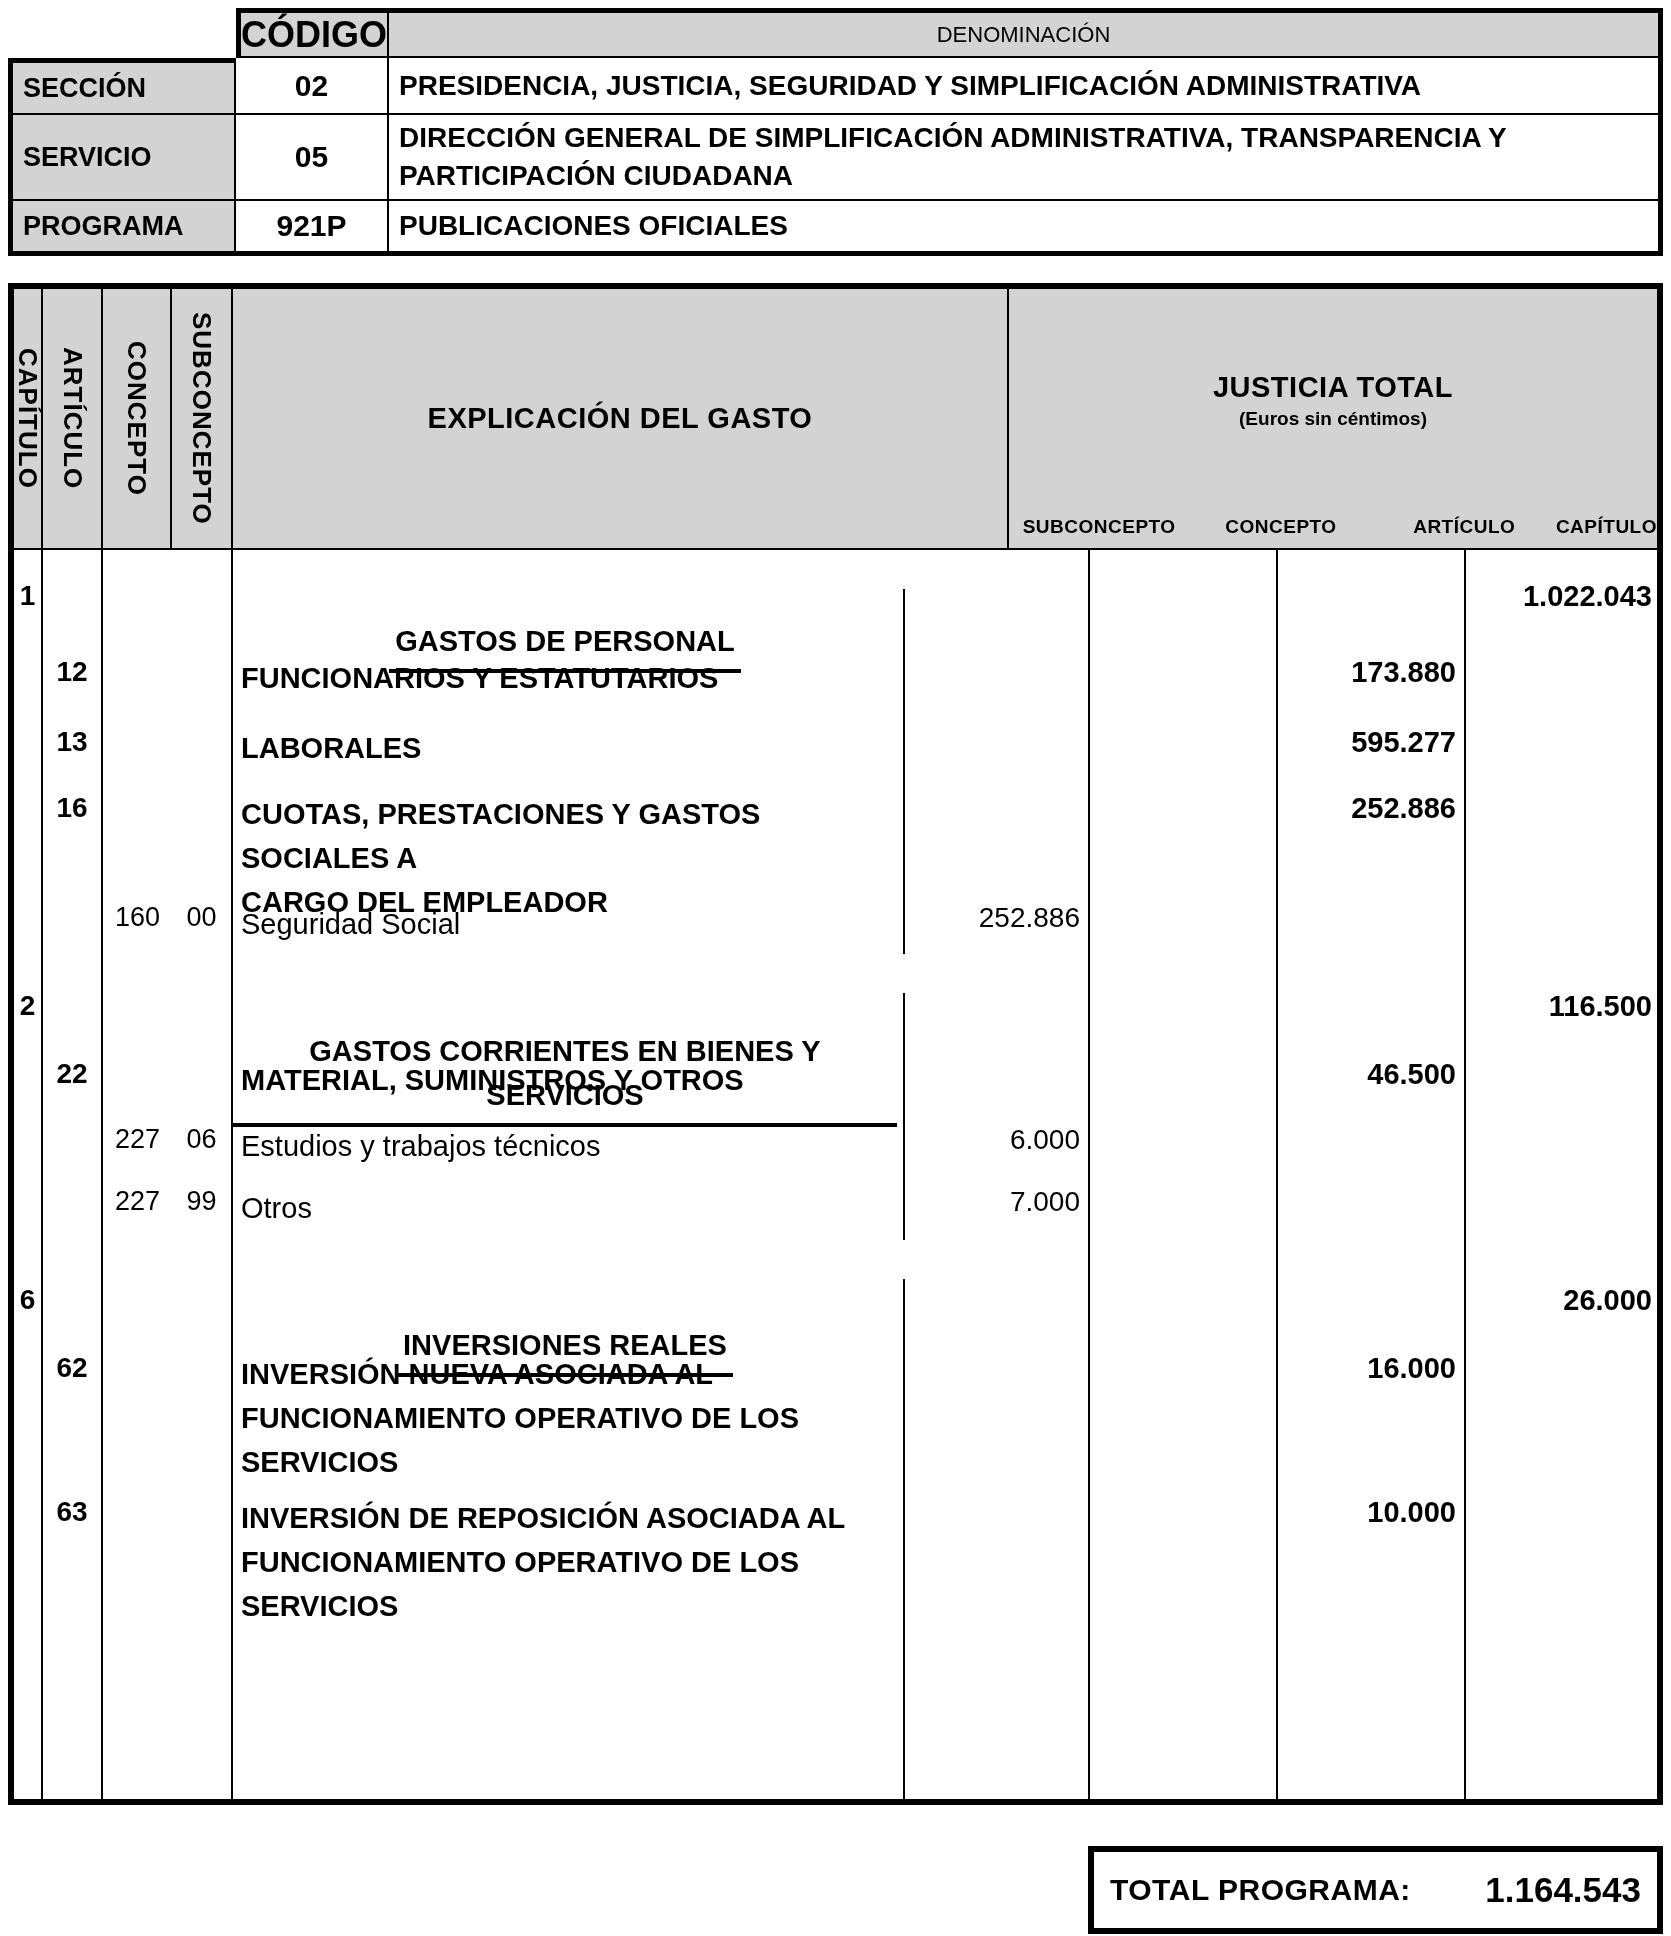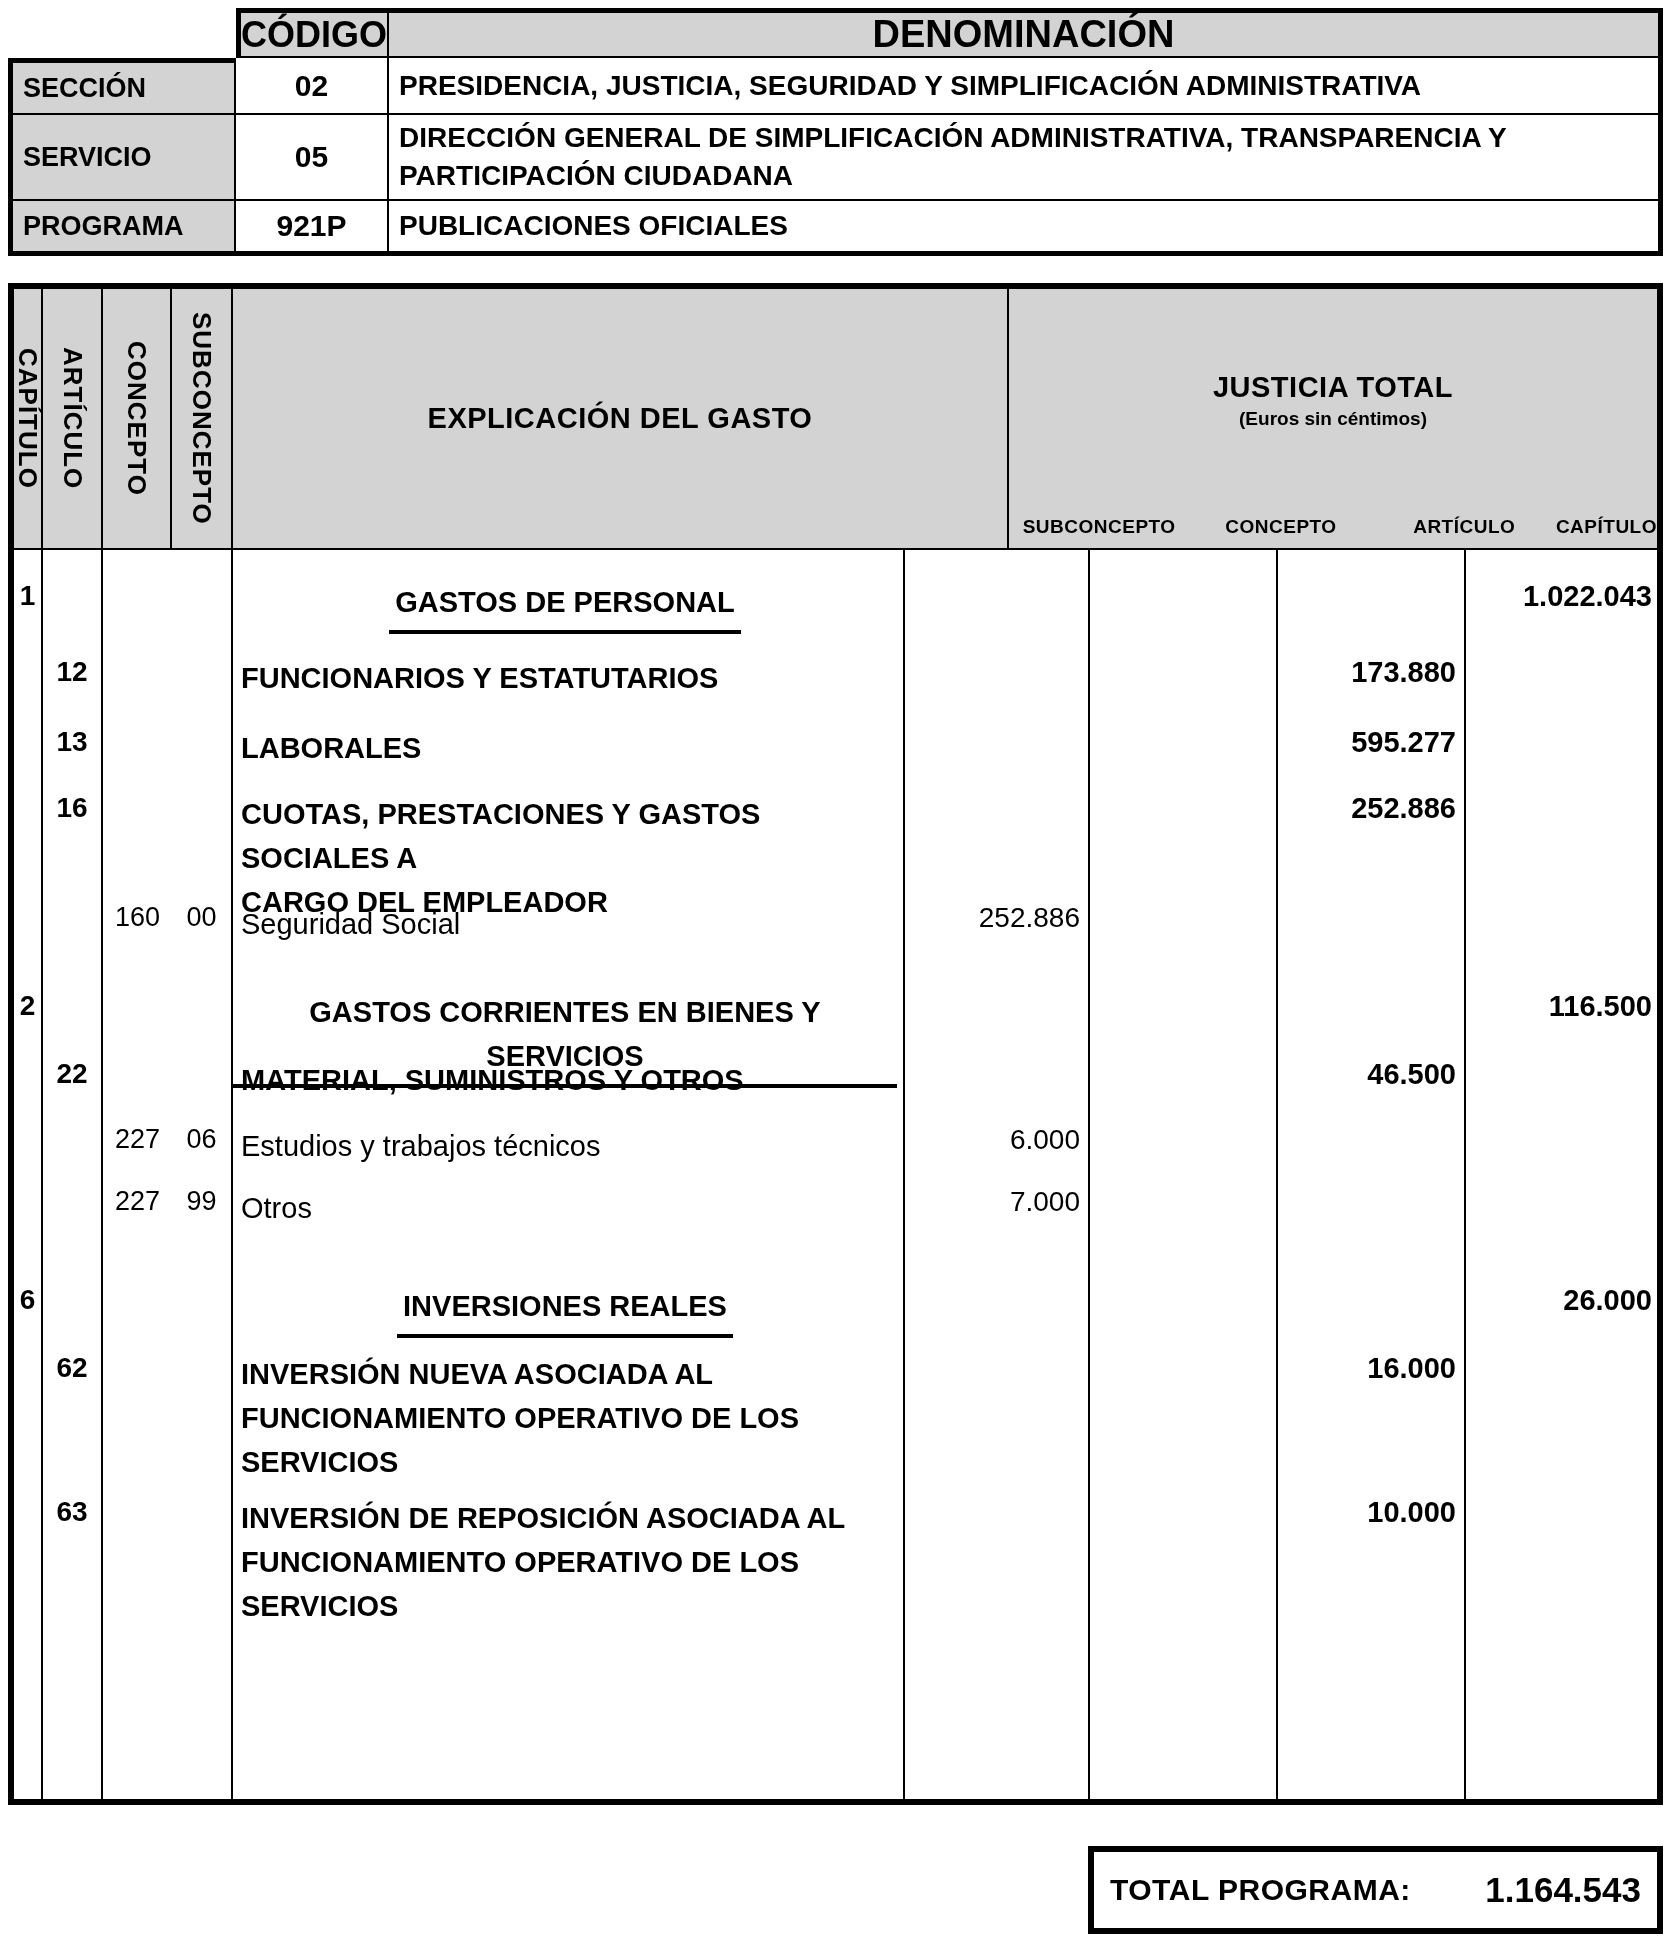--- a/index.html
+++ b/index.html
@@ -6,21 +6,21 @@
   body{font-family:"Liberation Sans", sans-serif;color:#000;}
   #canvas{position:relative;width:1671px;height:1936px;background:#fff;overflow:hidden;}
 
   
   #top-table{position:absolute;left:8px;top:8px;width:1655px;display:grid;
     grid-template-columns:228px 153px 1274px;grid-template-rows:50px 57px 86px 55px;}
   #top-table .tcell{box-sizing:border-box;display:flex;align-items:center;overflow:hidden;}
   .gray{background:#d3d3d3;}
   .tc-empty{border:none;}
   .tc-codigo-h{border-top:5px solid #000;border-left:5px solid #000;border-right:2px solid #000;border-bottom:2px solid #000;justify-content:center;font-weight:bold;font-size:36px;}
-  .tc-denom-h{border-top:5px solid #000;border-right:5px solid #000;border-bottom:2px solid #000;justify-content:center;font-weight:bold;font-size:38px;}
+  .tc-denom-h{border-top:5px solid #000;border-right:5px solid #000;border-bottom:2px solid #000;justify-content:center;font-weight:normal;font-size:22px;}
   .tc-label{border-left:5px solid #000;border-right:2px solid #000;border-bottom:2px solid #000;border-top:0;padding-left:10px;font-weight:bold;font-size:27px;}
   .tc-label.first{border-top:5px solid #000;}
   .tc-code{border-right:2px solid #000;border-bottom:2px solid #000;justify-content:center;font-weight:bold;font-size:30px;}
   .tc-denom{border-right:5px solid #000;border-bottom:2px solid #000;padding-left:10px;font-weight:bold;font-size:28px;line-height:38px;white-space:pre-line;}
   .bb-thick{border-bottom:5px solid #000 !important;}
 
   
   #main-table{position:absolute;left:8px;top:283px;width:1655px;height:1522px;
     box-sizing:border-box;border:6px solid #000;display:flex;flex-direction:column;}
   
@@ -40,21 +40,21 @@
   
   #mt-body{flex:1;display:flex;flex-direction:column;background:#fff;}
   .brow{display:flex;box-sizing:border-box;}
   .bcell{box-sizing:border-box;overflow:visible;}
   .br{border-right:2px solid #000;}
   .bc1{width:29px;text-align:center;font-weight:bold;font-size:28px;}
   .bc2{width:60px;text-align:center;font-weight:bold;font-size:28px;}
   .bc3{width:69px;text-align:center;font-size:27px;}
   .bc4{width:61px;text-align:center;font-size:27px;}
   .bc5{width:672px;padding-left:8px;padding-right:6px;font-size:29px;line-height:44px;white-space:pre-line;}
-  .bc5.chapter{text-align:center;font-weight:bold;padding-left:0;}
+  .bc5.chapter{text-align:center;font-weight:bold;padding-left:0;margin-top:39px;}
   .bc5.art{font-weight:bold;}
   .bc6{width:185px;text-align:right;padding-right:8px;font-size:28px;}
   .bc7{width:188px;}
   .bc8{width:188px;text-align:right;padding-right:8px;font-weight:bold;font-size:29px;}
   .bc9{flex:1;text-align:right;padding-right:5px;font-weight:bold;font-size:29px;}
   .chapter-underline{display:inline-block;border-bottom:4px solid #000;padding:0 6px 6px 6px;}
   .filler{flex:1;}
 
   
   #total-box{position:absolute;left:1088px;top:1846px;width:575px;height:88px;box-sizing:border-box;

